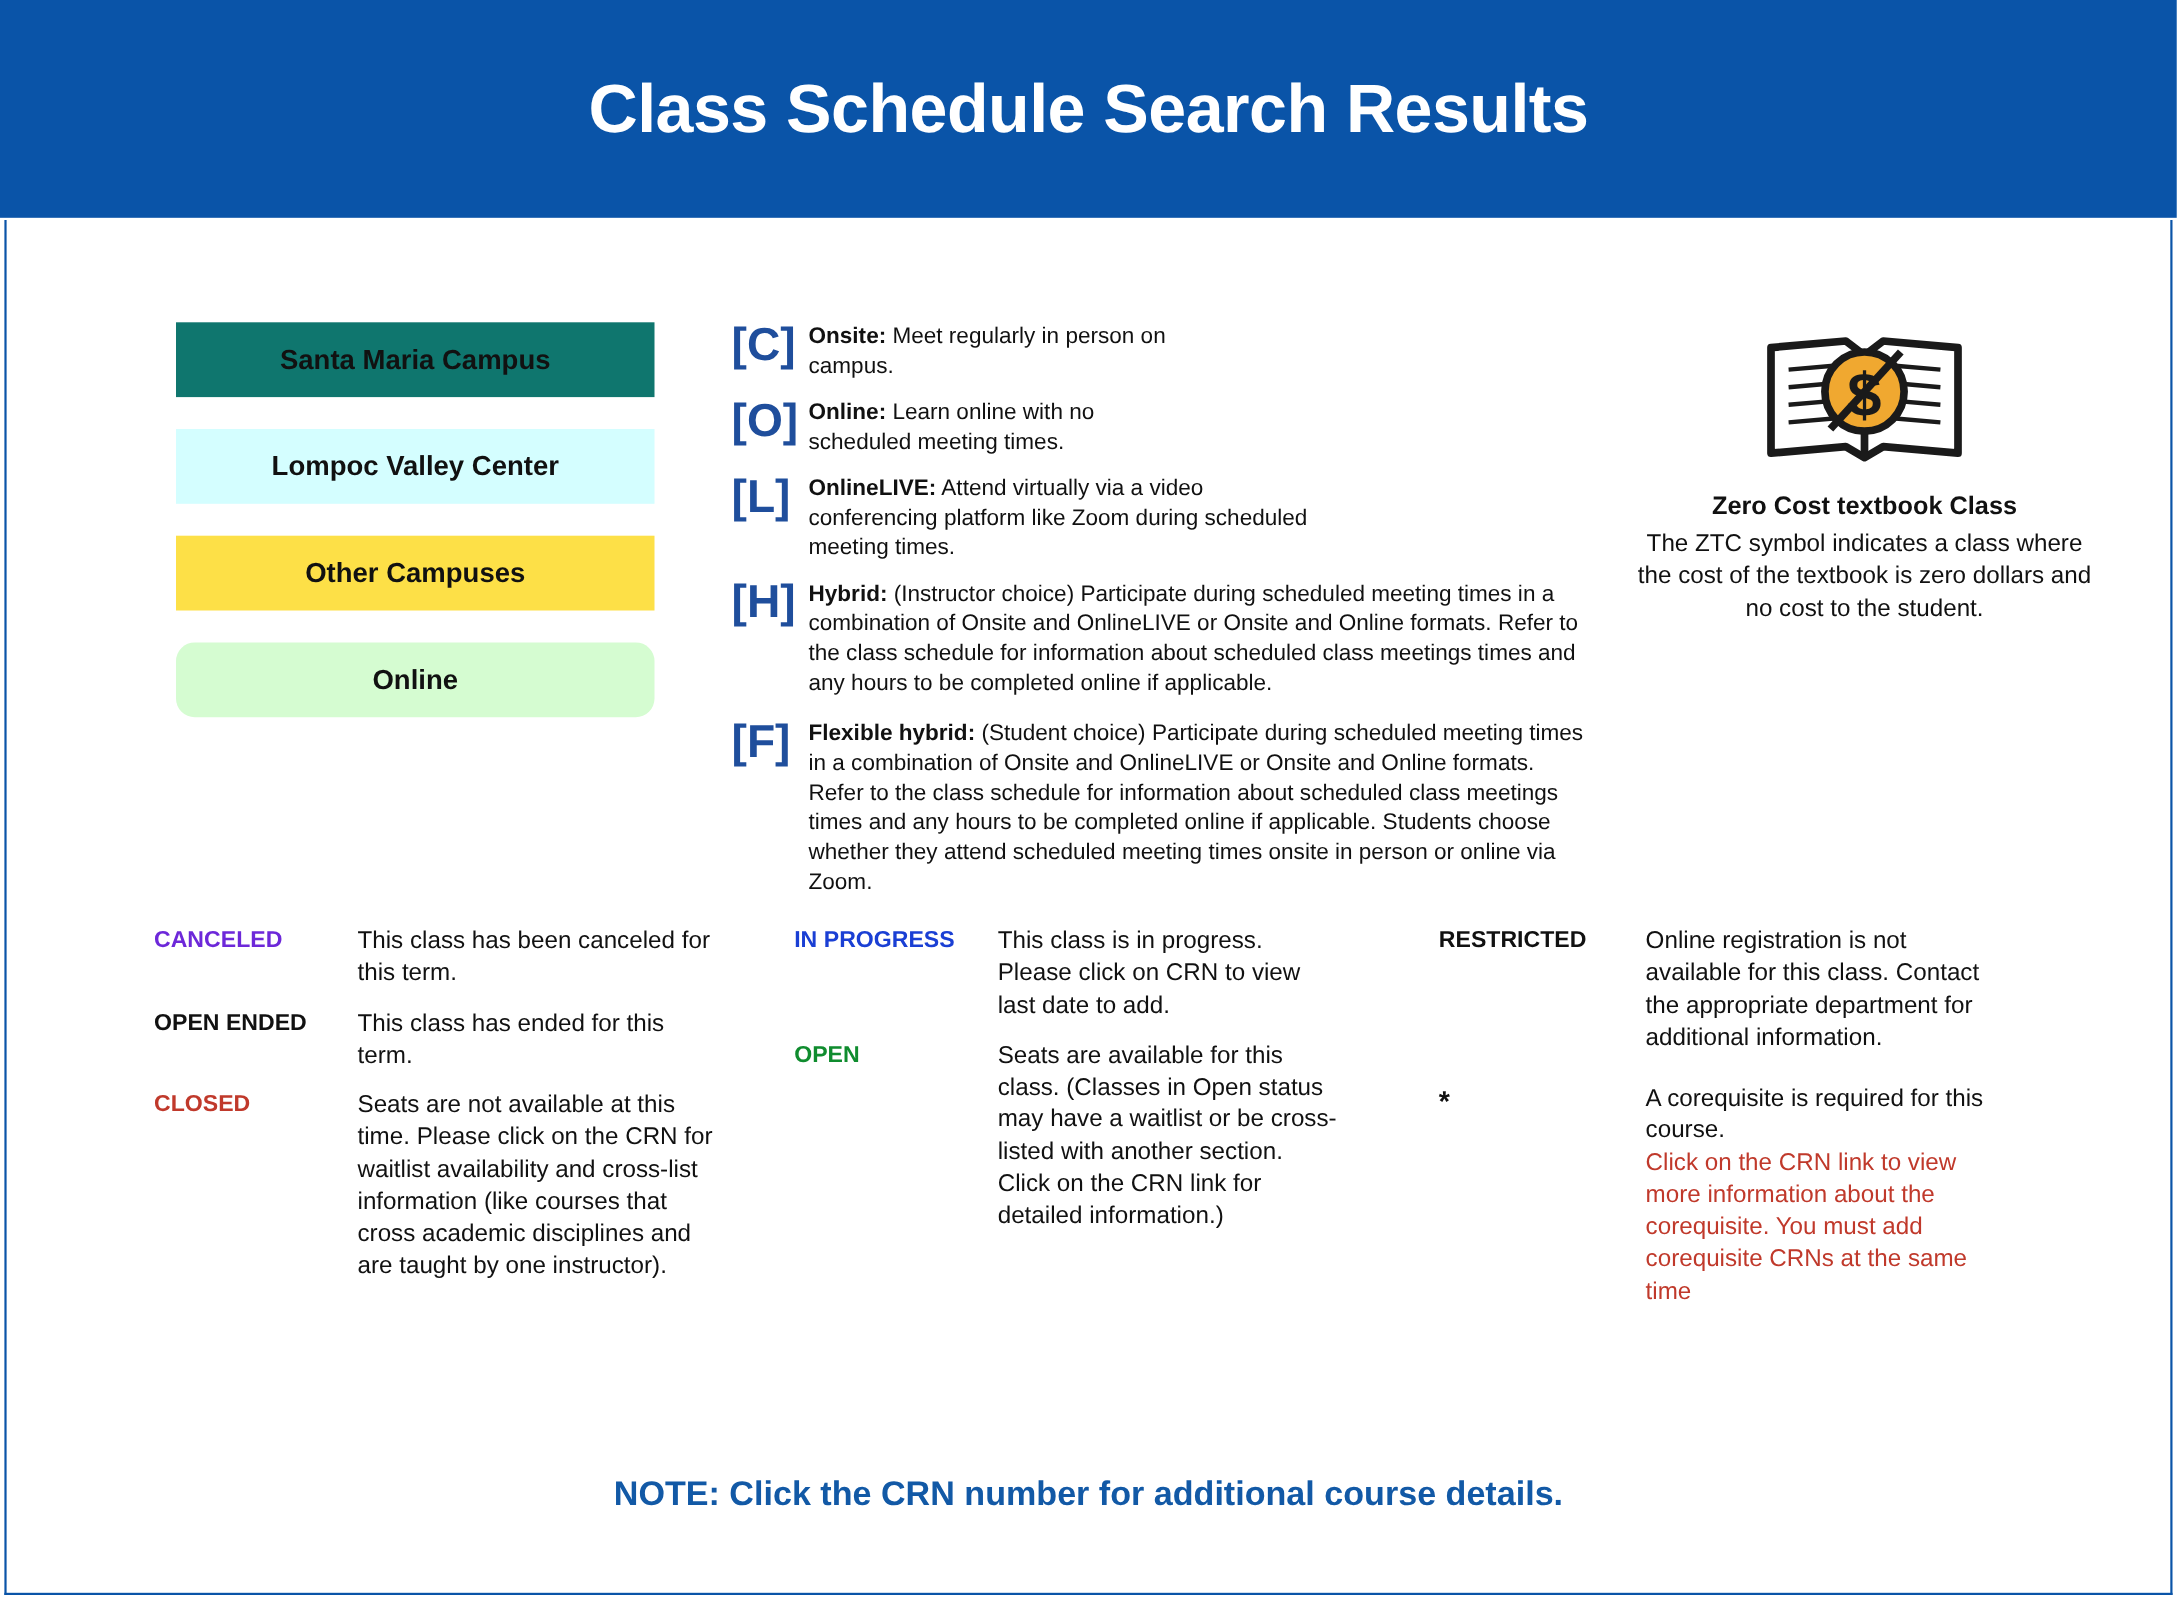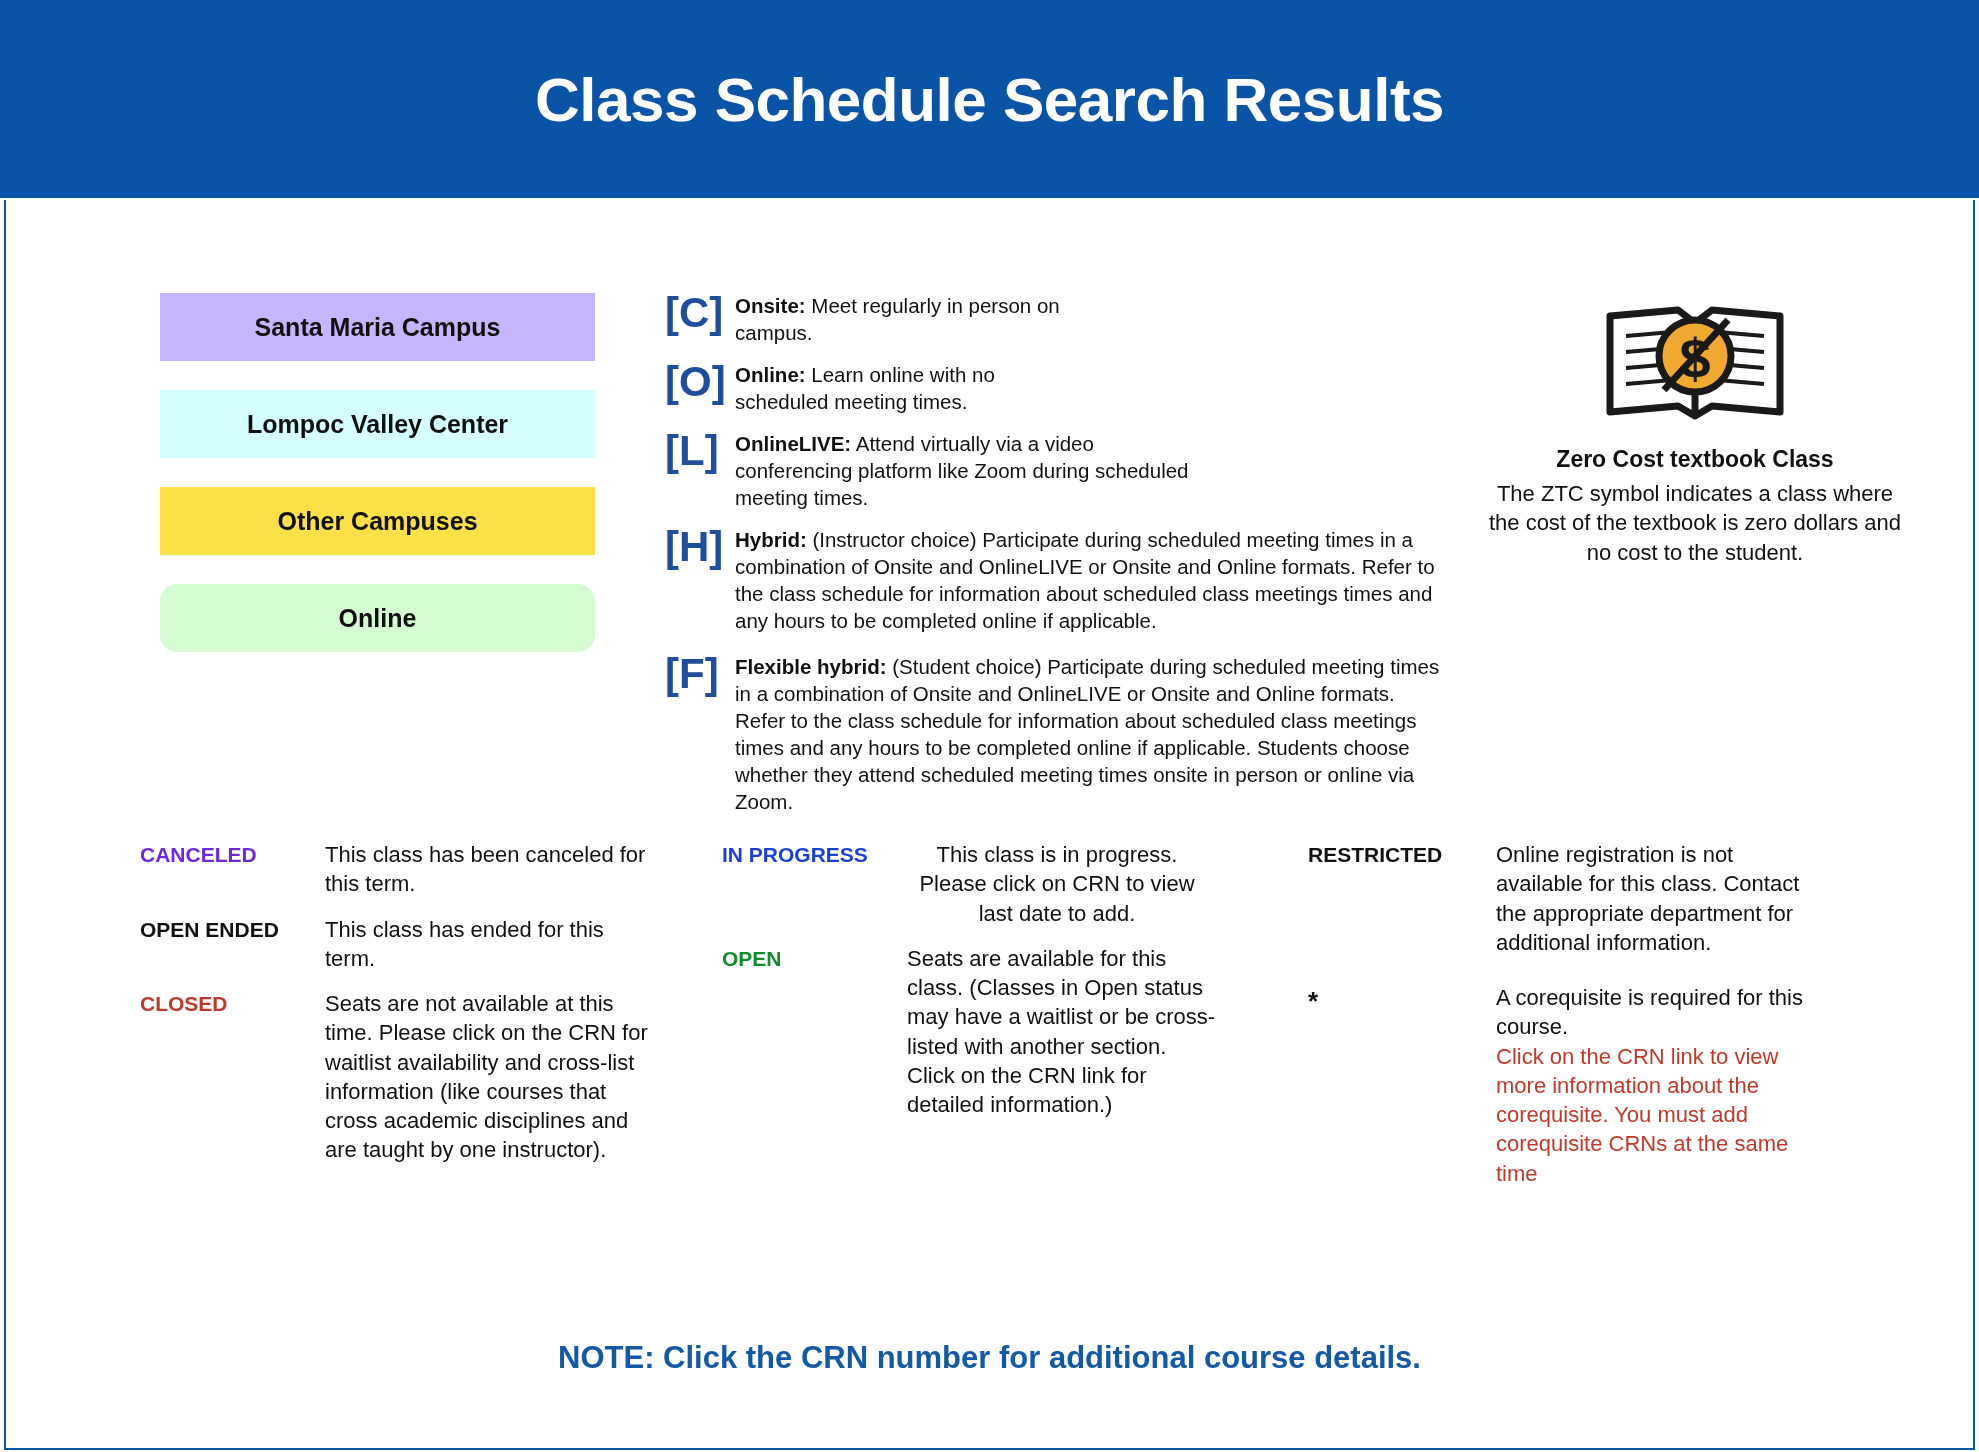--- a/index.html
+++ b/index.html
@@ -167,21 +167,21 @@
 
 <div id="page">
 
   <div id="header-bar">
     <div id="header-title">Class Schedule Search Results</div>
   </div>
 
   <div id="body-frame"></div>
 
   <div id="campus-legend">
-    <div class="campus-chip" style="background:#c4b5fd;">
+    <div class="campus-chip" style="background:#0f766e;">
       <span>Santa Maria Campus</span>
     </div>
     <div class="campus-chip" style="background:#d4feff;">
       <span>Lompoc Valley Center</span>
     </div>
     <div class="campus-chip" style="background:#fde047;">
       <span>Other Campuses</span>
     </div>
     <div class="campus-chip" style="background:#d5fcd1;border-radius:17px;">
       <span>Online</span>
@@ -262,21 +262,21 @@
     </div>
     <div class="status-row">
       <div class="status-label" style="color:#c0392b;">CLOSED</div>
       <div class="status-desc" style="width:335px;">Seats are not available at this time. Please click on the CRN for waitlist availability and cross-list information (like courses that cross academic disciplines and are taught by one instructor).</div>
     </div>
   </div>
 
   <div class="status-col" id="status-col-2">
     <div class="status-row">
       <div class="status-label" style="color:#1a3fd4;">IN PROGRESS</div>
-      <div class="status-desc" style="width:300px;text-align:center;">This class is in progress. Please click on CRN to view last date to add.</div>
+      <div class="status-desc" style="width:300px;">This class is in progress. Please click on CRN to view last date to add.</div>
     </div>
     <div class="status-row" style="margin-top:14px;">
       <div class="status-label" style="color:#0f8c2e;">OPEN</div>
       <div class="status-desc" style="width:310px;">Seats are available for this class. (Classes in Open status may have a waitlist or be cross-listed with another section. Click on the CRN link for detailed information.)</div>
     </div>
   </div>
 
   <div class="status-col" id="status-col-3">
     <div class="status-row">
       <div class="status-label" style="color:#111111;">RESTRICTED</div>

